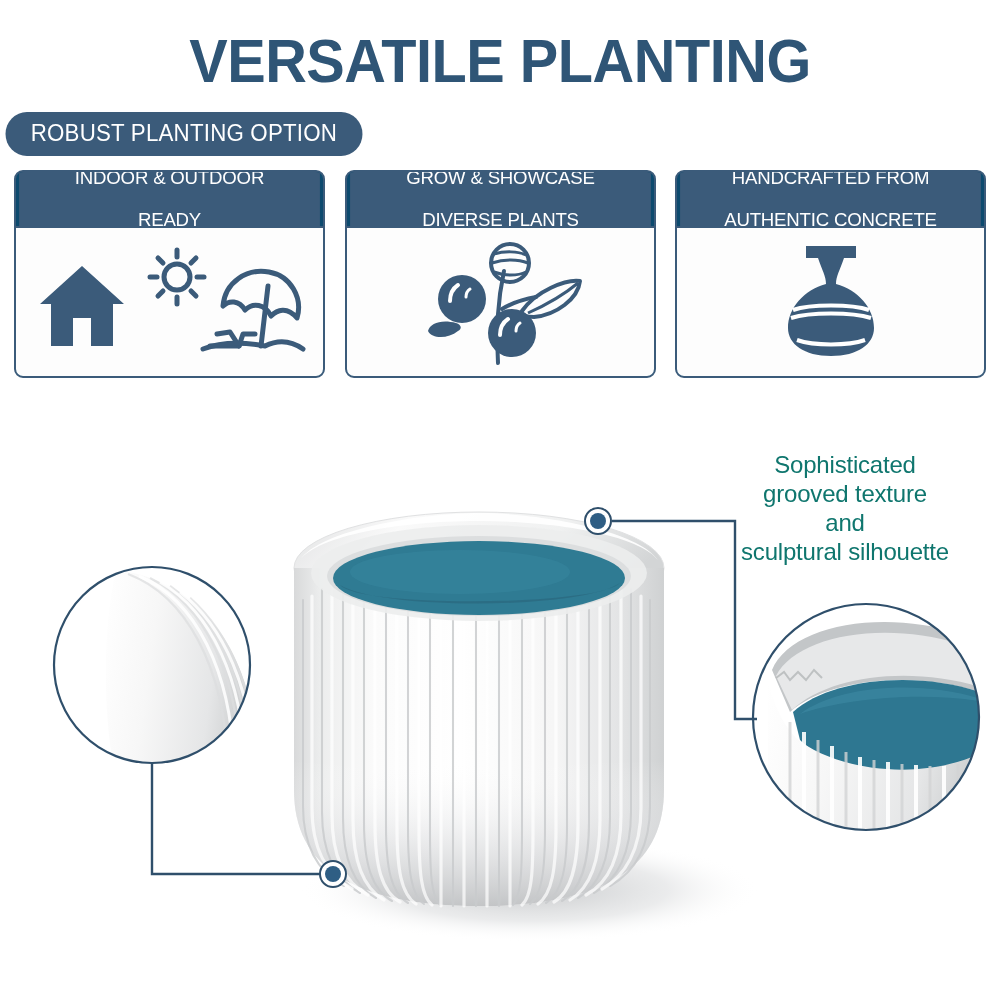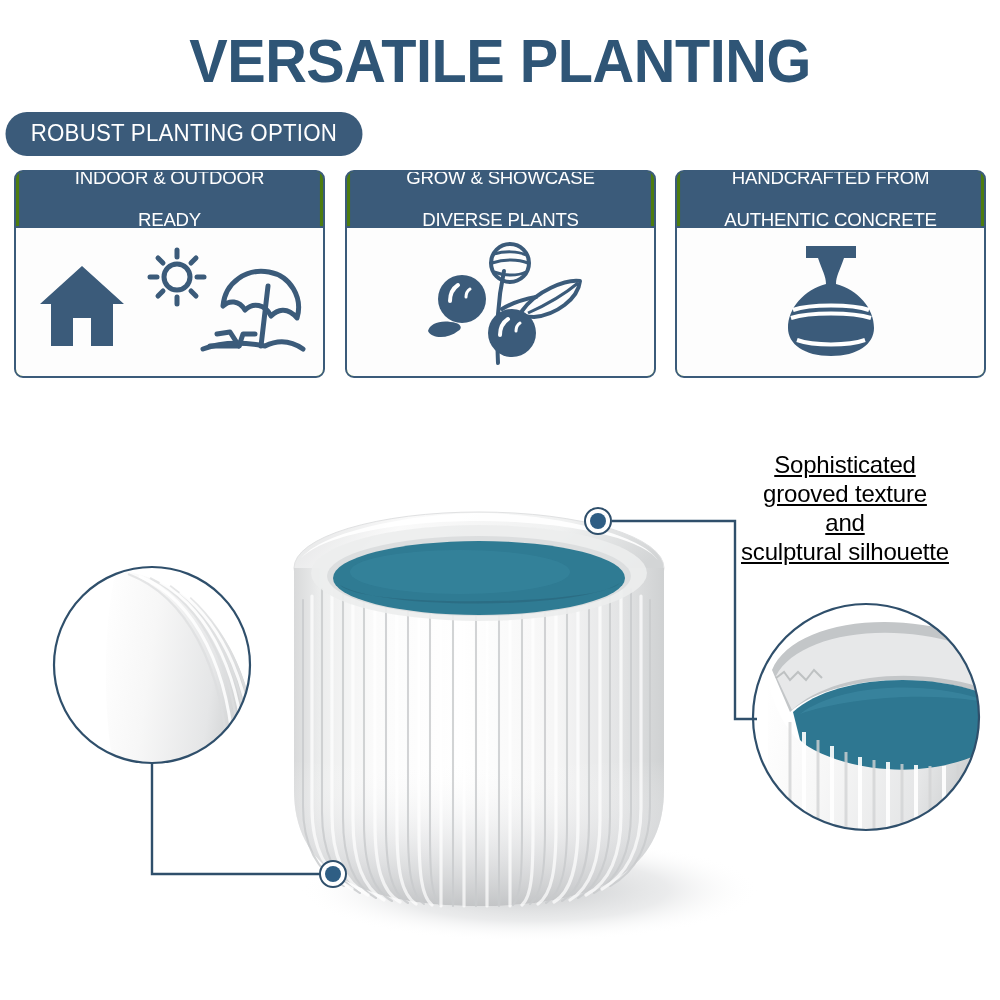--- a/index.html
+++ b/index.html
@@ -67,21 +67,21 @@
     height: 208px;
     display: flex;
     justify-content: space-between;
   }
   .card {
     width: 311px;
     height: 208px;
     border: 2px solid #3b5b7a;
     border-radius: 9px;
     box-sizing: border-box;
-    background: #4d7c0f;
+    background: #0c4a6e;
     overflow: hidden;
     display: flex;
     flex-direction: column;
   }
   .card-header {
     background: #3b5b7a;
     color: #ffffff;
     text-align: center;
     font-size: 19px;
     line-height: 21px;
@@ -108,26 +108,25 @@
   
   .product-area {
     position: absolute;
     left: 0;
     top: 400px;
     width: 1000px;
     height: 600px;
   }
   .callout-text {
     position: absolute;
-    color: #000000;
+    color: #0f766e;
     font-size: 24px;
     line-height: 29px;
     letter-spacing: -0.2px;
     white-space: pre-line;
-    text-decoration: underline;
   }
   .callout-left {
     left: 36px;
     top: 82px;
     text-align: left;
     width: 300px;
   }
   .callout-right {
     left: 700px;
     top: 50px;

